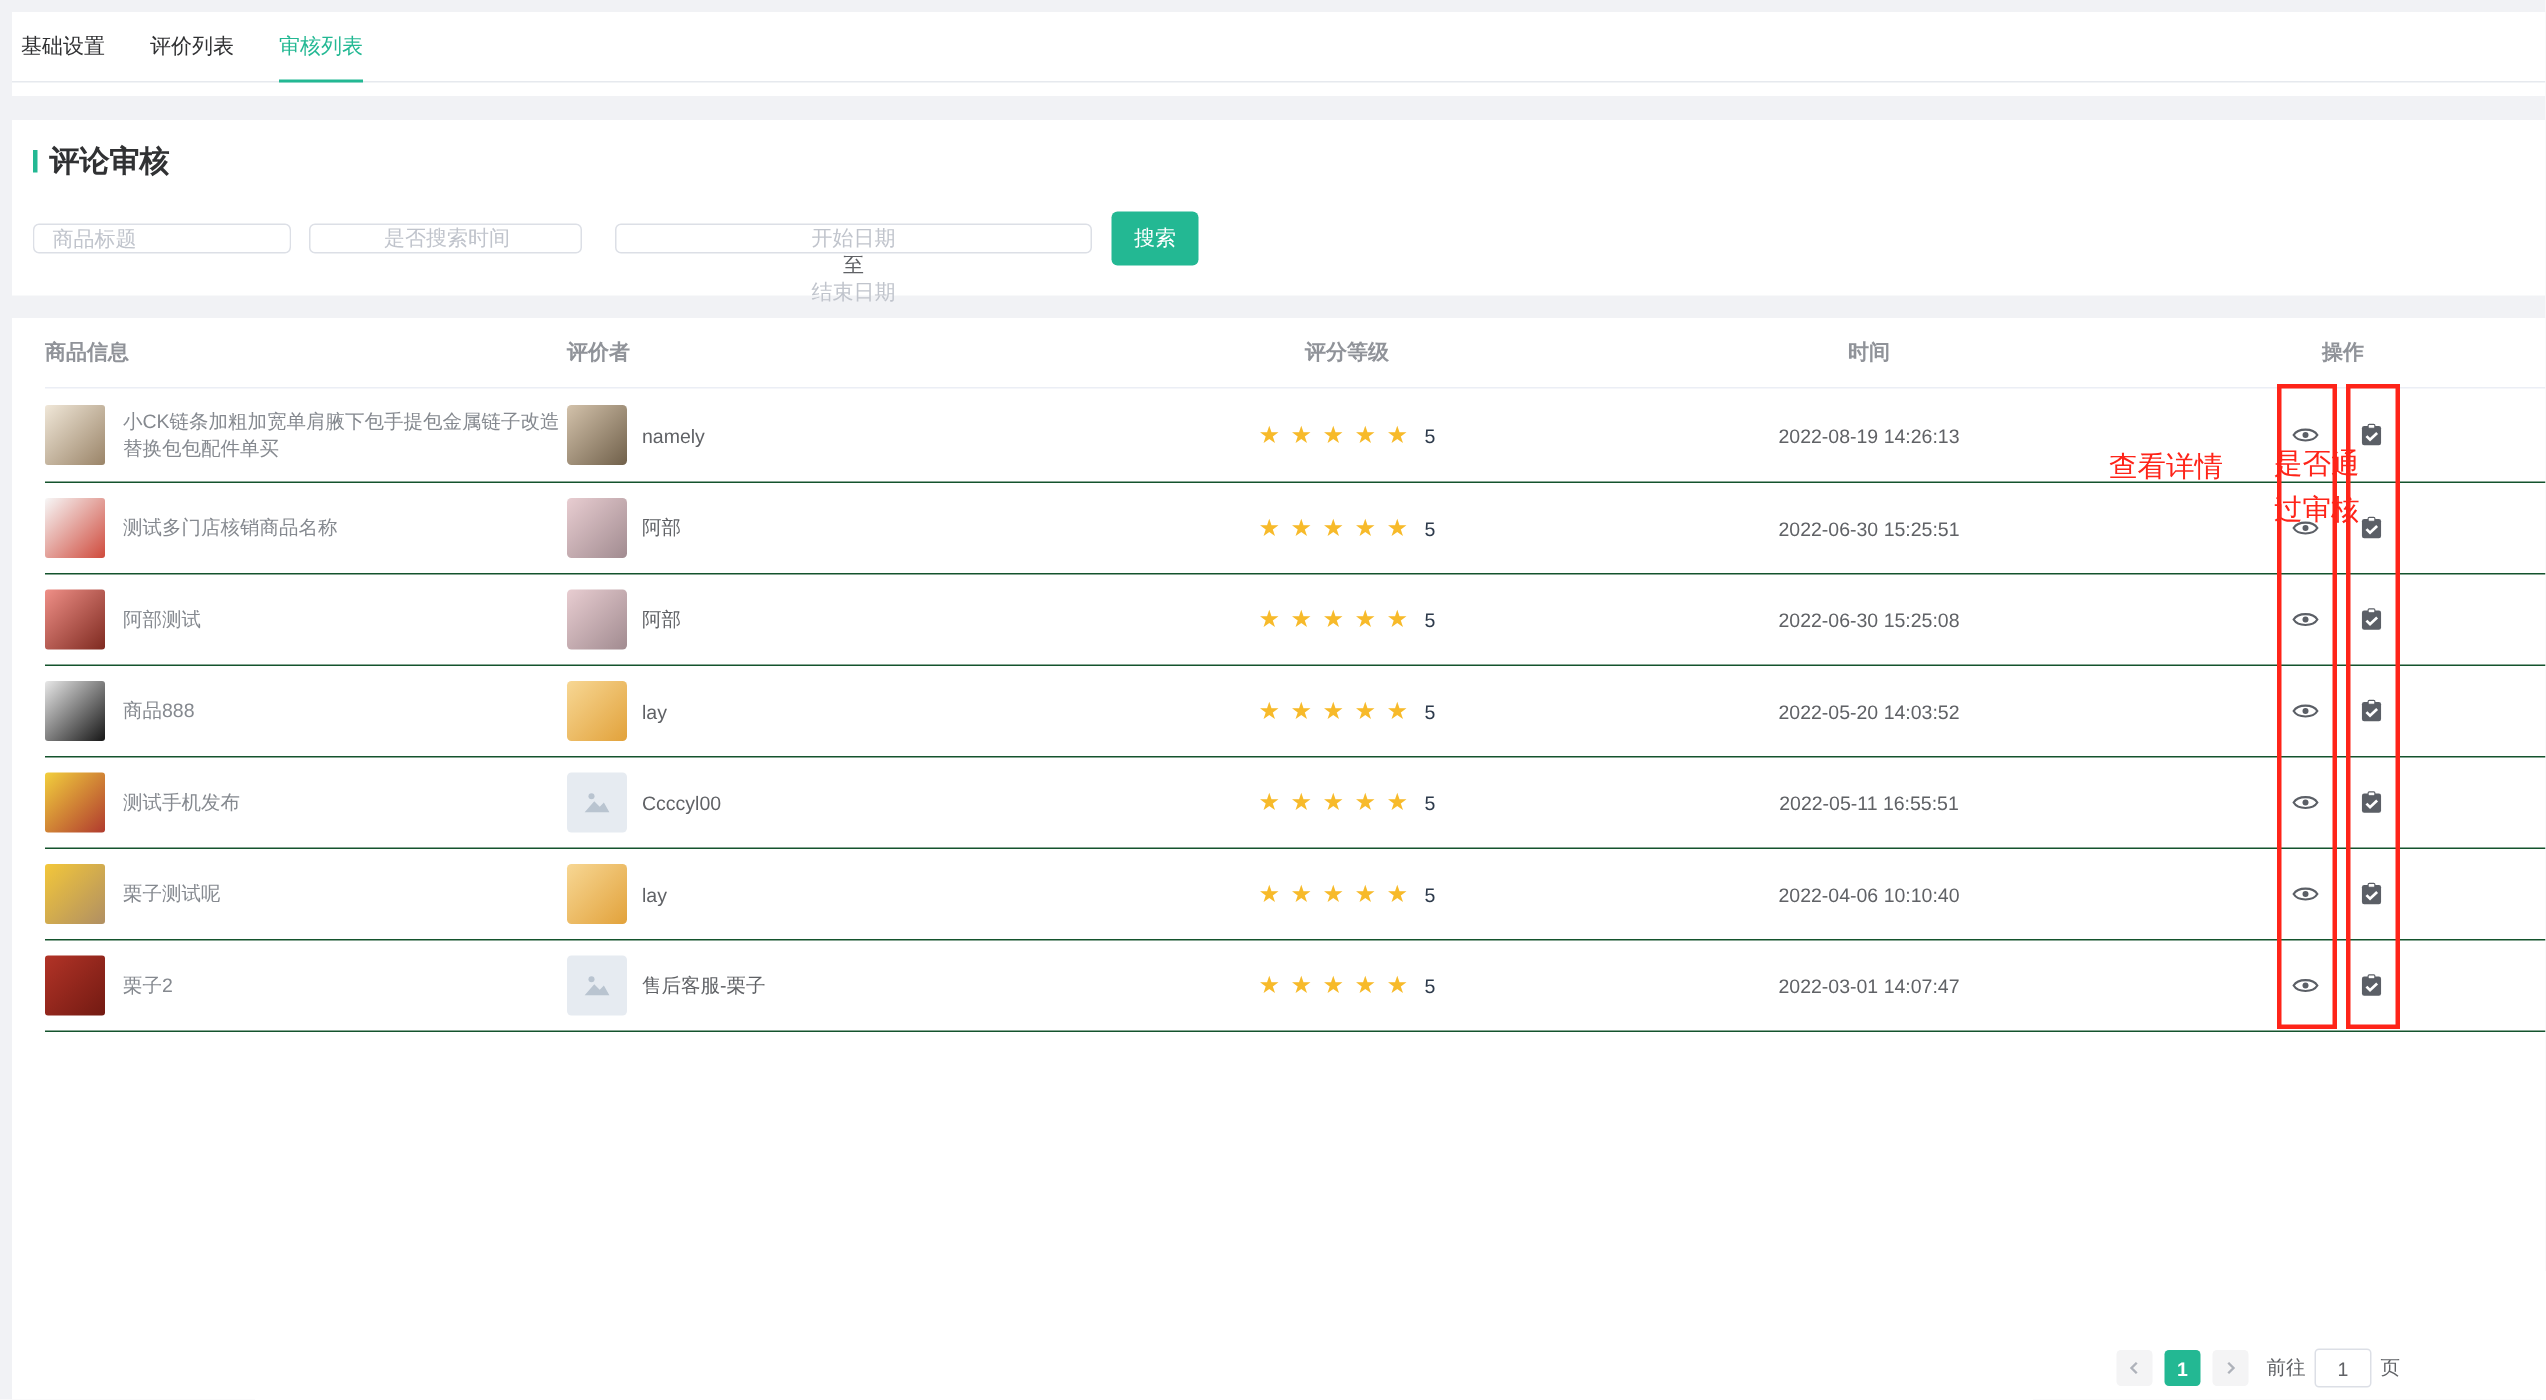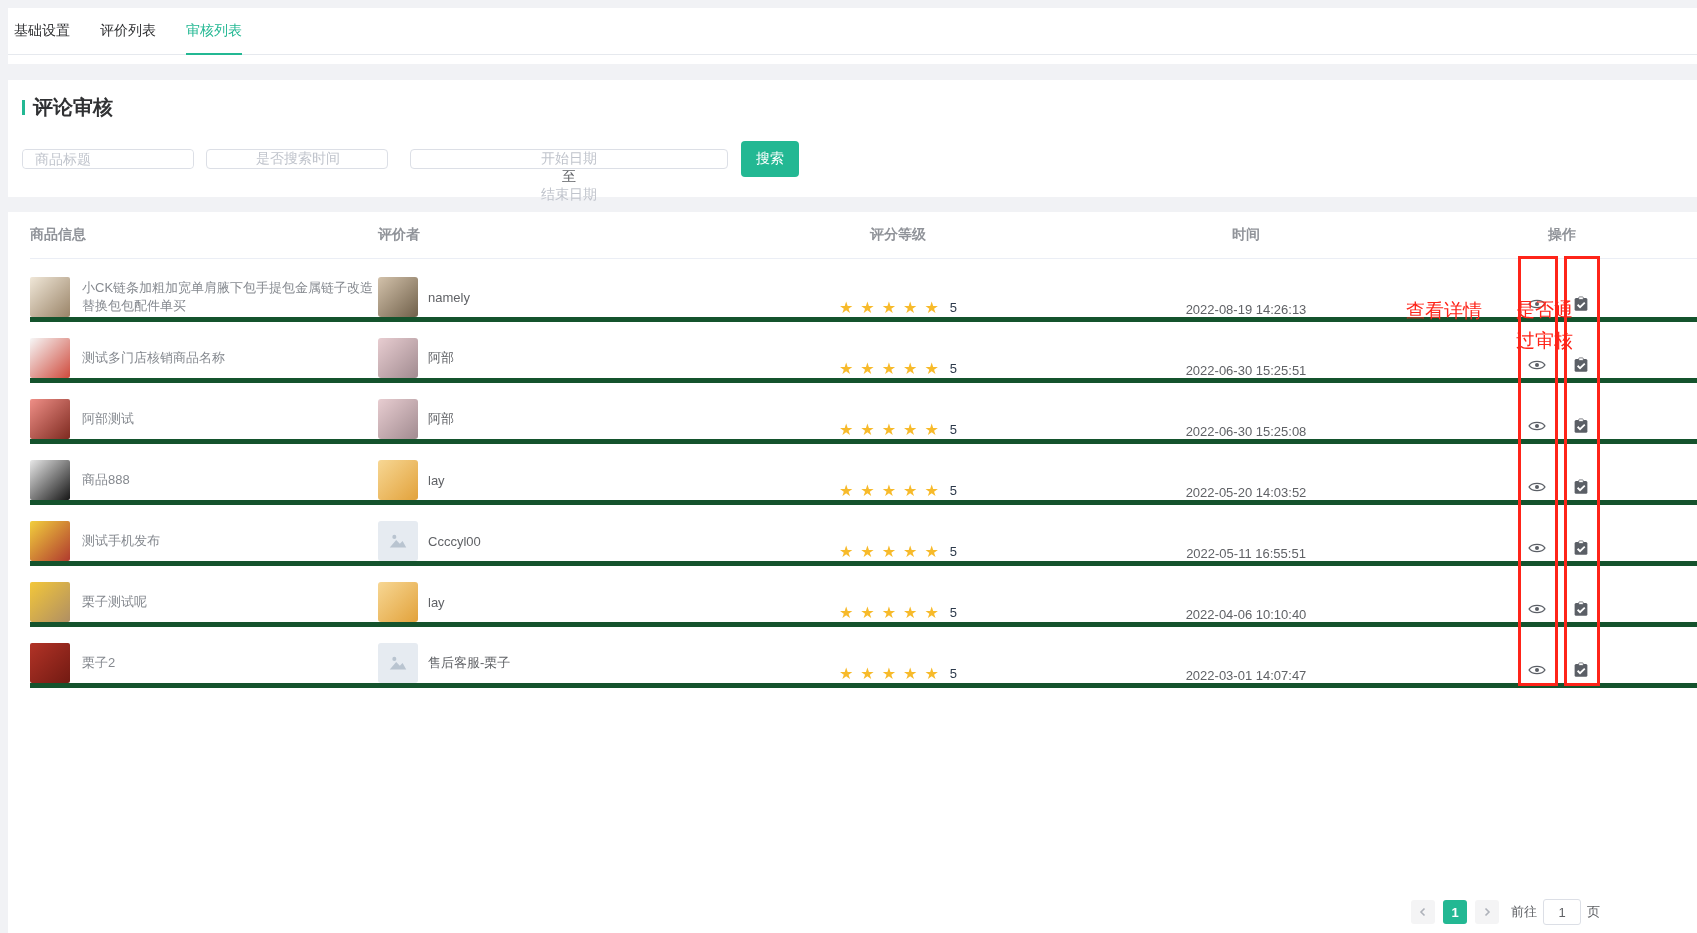--- a/index.html
+++ b/index.html
@@ -40,21 +40,21 @@
   
   .table-card { margin-top:15px; height:721px; position:relative; padding-left:22px; }
   .grid-row { display:flex; }
   .col-product  { width:348px; }
   .col-reviewer { width:330px; }
   .col-rating   { width:380px; display:flex; align-items:center; justify-content:center; }
   .col-time     { width:316px; display:flex; align-items:center; justify-content:center; }
   .col-actions  { width:293px; display:flex; align-items:center; }
   .thead { height:47px; border-bottom:1px solid #ebeef5; align-items:center; color:#909399; font-weight:bold; font-size:14px; }
   .thead .col-actions { padding-left:144px; }
-  .trow { min-height:61px; border-bottom:5px solid #14532d; align-items:flex-end; }
+  .trow { min-height:61px; border-bottom:1px solid #14532d; align-items:center; }
   .trow:first-child { min-height:63px; }
   .col-product { display:flex; align-items:center; }
   .thumb { width:40px; height:40px; border-radius:2px; flex:0 0 40px; }
   .p-title { margin-left:12px; max-width:292px; font-size:13px; color:#85898f; line-height:18px; }
   .col-reviewer { display:flex; align-items:center; }
   .avatar { width:40px; height:40px; border-radius:3px; flex:0 0 40px; display:flex; align-items:center; justify-content:center; }
   .avatar .ph-icon { display:none; }
   .avatar.ph { background:#e6ebf1; }
   .avatar.ph .ph-icon { display:block; }
   .r-name { margin-left:10px; font-size:13px; color:#606266; }

